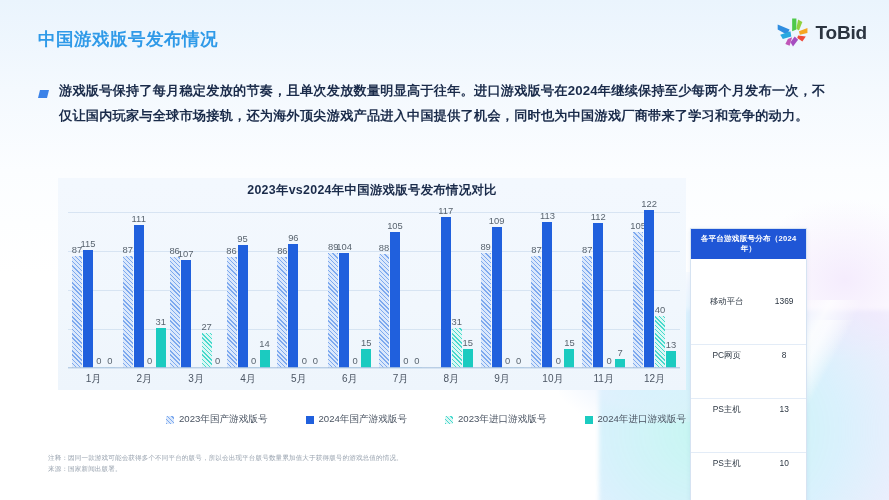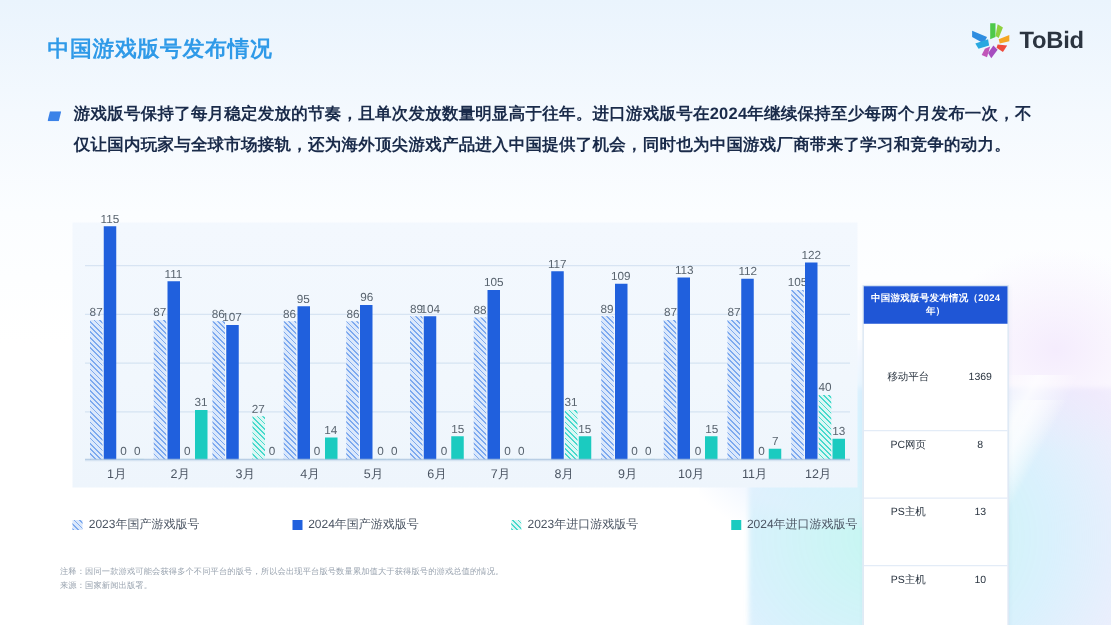--- a/index.html
+++ b/index.html
@@ -121,21 +121,21 @@
   .bar.zero.s1, .bar.zero.s2 { background: #cfe0f8; }
 
   .month-label {
     position: absolute; bottom: -18px; left: 0; right: 0; text-align: center;
     font-size: 10px; color: #4b5563;
   }
 
   
   .legend {
     position: absolute; left: 58px; top: 413px; width: 628px;
-    display: flex; justify-content: space-between; gap: 38px;
+    display: flex; justify-content: flex-end; gap: 38px;
   }
   .legend-item { display: flex; align-items: center; gap: 5px; font-size: 9.6px; color: #4a5462; }
   .swatch { width: 8px; height: 8px; display: inline-block; }
   .swatch.s1 { background-color: #dbe8fb; background-image: repeating-linear-gradient(45deg, rgba(120,166,238,.95) 0 1px, rgba(255,255,255,0) 1px 3px); }
   .swatch.s2 { background: #2060dd; }
   .swatch.s3 { background-color: #dbf7f4; background-image: repeating-linear-gradient(45deg, rgba(64,215,203,.95) 0 1px, rgba(255,255,255,0) 1px 3px); }
   .swatch.s4 { background: #1bcbc0; }
 
   
   .table-card {
@@ -193,34 +193,35 @@
   <div class="lead">
     <span class="lead-bullet">
       <svg width="11" height="8" viewBox="0 0 11 8">
           <path d="M2 0 H11 L9 8 H0 Z" fill="#3b82e8"></path>
         </svg>
     </span>
     <div class="lead-text">游戏版号保持了每月稳定发放的节奏，且单次发放数量明显高于往年。进口游戏版号在2024年继续保持至少每两个月发布一次，不仅让国内玩家与全球市场接轨，还为海外顶尖游戏产品进入中国提供了机会，同时也为中国游戏厂商带来了学习和竞争的动力。</div>
   </div>
 
   <div class="chart-panel">
+    <div class="chart-title">2023年vs2024年中国游戏版号发布情况对比</div>
     <div class="grid" id="grid">
         <div class="grid-line" style="top: 0%;"></div>
         <div class="grid-line" style="top: 25%;"></div>
         <div class="grid-line" style="top: 50%;"></div>
         <div class="grid-line" style="top: 75%;"></div>
         <div class="grid-line" style="top: 100%;"></div>
       </div>
     <div class="plot" id="plot">
         <div class="month-group">
           <div class="bars">
             <div class="bar s1" style="height: 112.431px;">
               <span class="lbl">87</span>
             </div>
-            <div class="bar s2" style="height: 187px;">
+            <div class="bar s2" style="height: 118px;">
               <span class="lbl">115</span>
             </div>
             <div class="bar s3 zero" style="height: 1px;">
               <span class="lbl">0</span>
             </div>
             <div class="bar s4 zero" style="height: 1px;">
               <span class="lbl">0</span>
             </div>
           </div>
           <div class="month-label">1月</div>
@@ -427,21 +428,21 @@
         <span class="swatch s3"></span>
         <span>2023年进口游戏版号</span>
       </div>
       <div class="legend-item">
         <span class="swatch s4"></span>
         <span>2024年进口游戏版号</span>
       </div>
     </div>
 
   <div class="table-card">
-    <div class="table-head">中国游戏版号发布情况（2024年）</div>
+    <div class="table-head">各平台游戏版号分布（2024年）</div>
     <div id="table-body">
         <div class="trow">
           <div class="tcell-name">移动平台</div>
           <div class="tcell-val">1369</div>
         </div>
         <div class="trow">
           <div class="tcell-name">PC网页</div>
           <div class="tcell-val">8</div>
         </div>
         <div class="trow">

